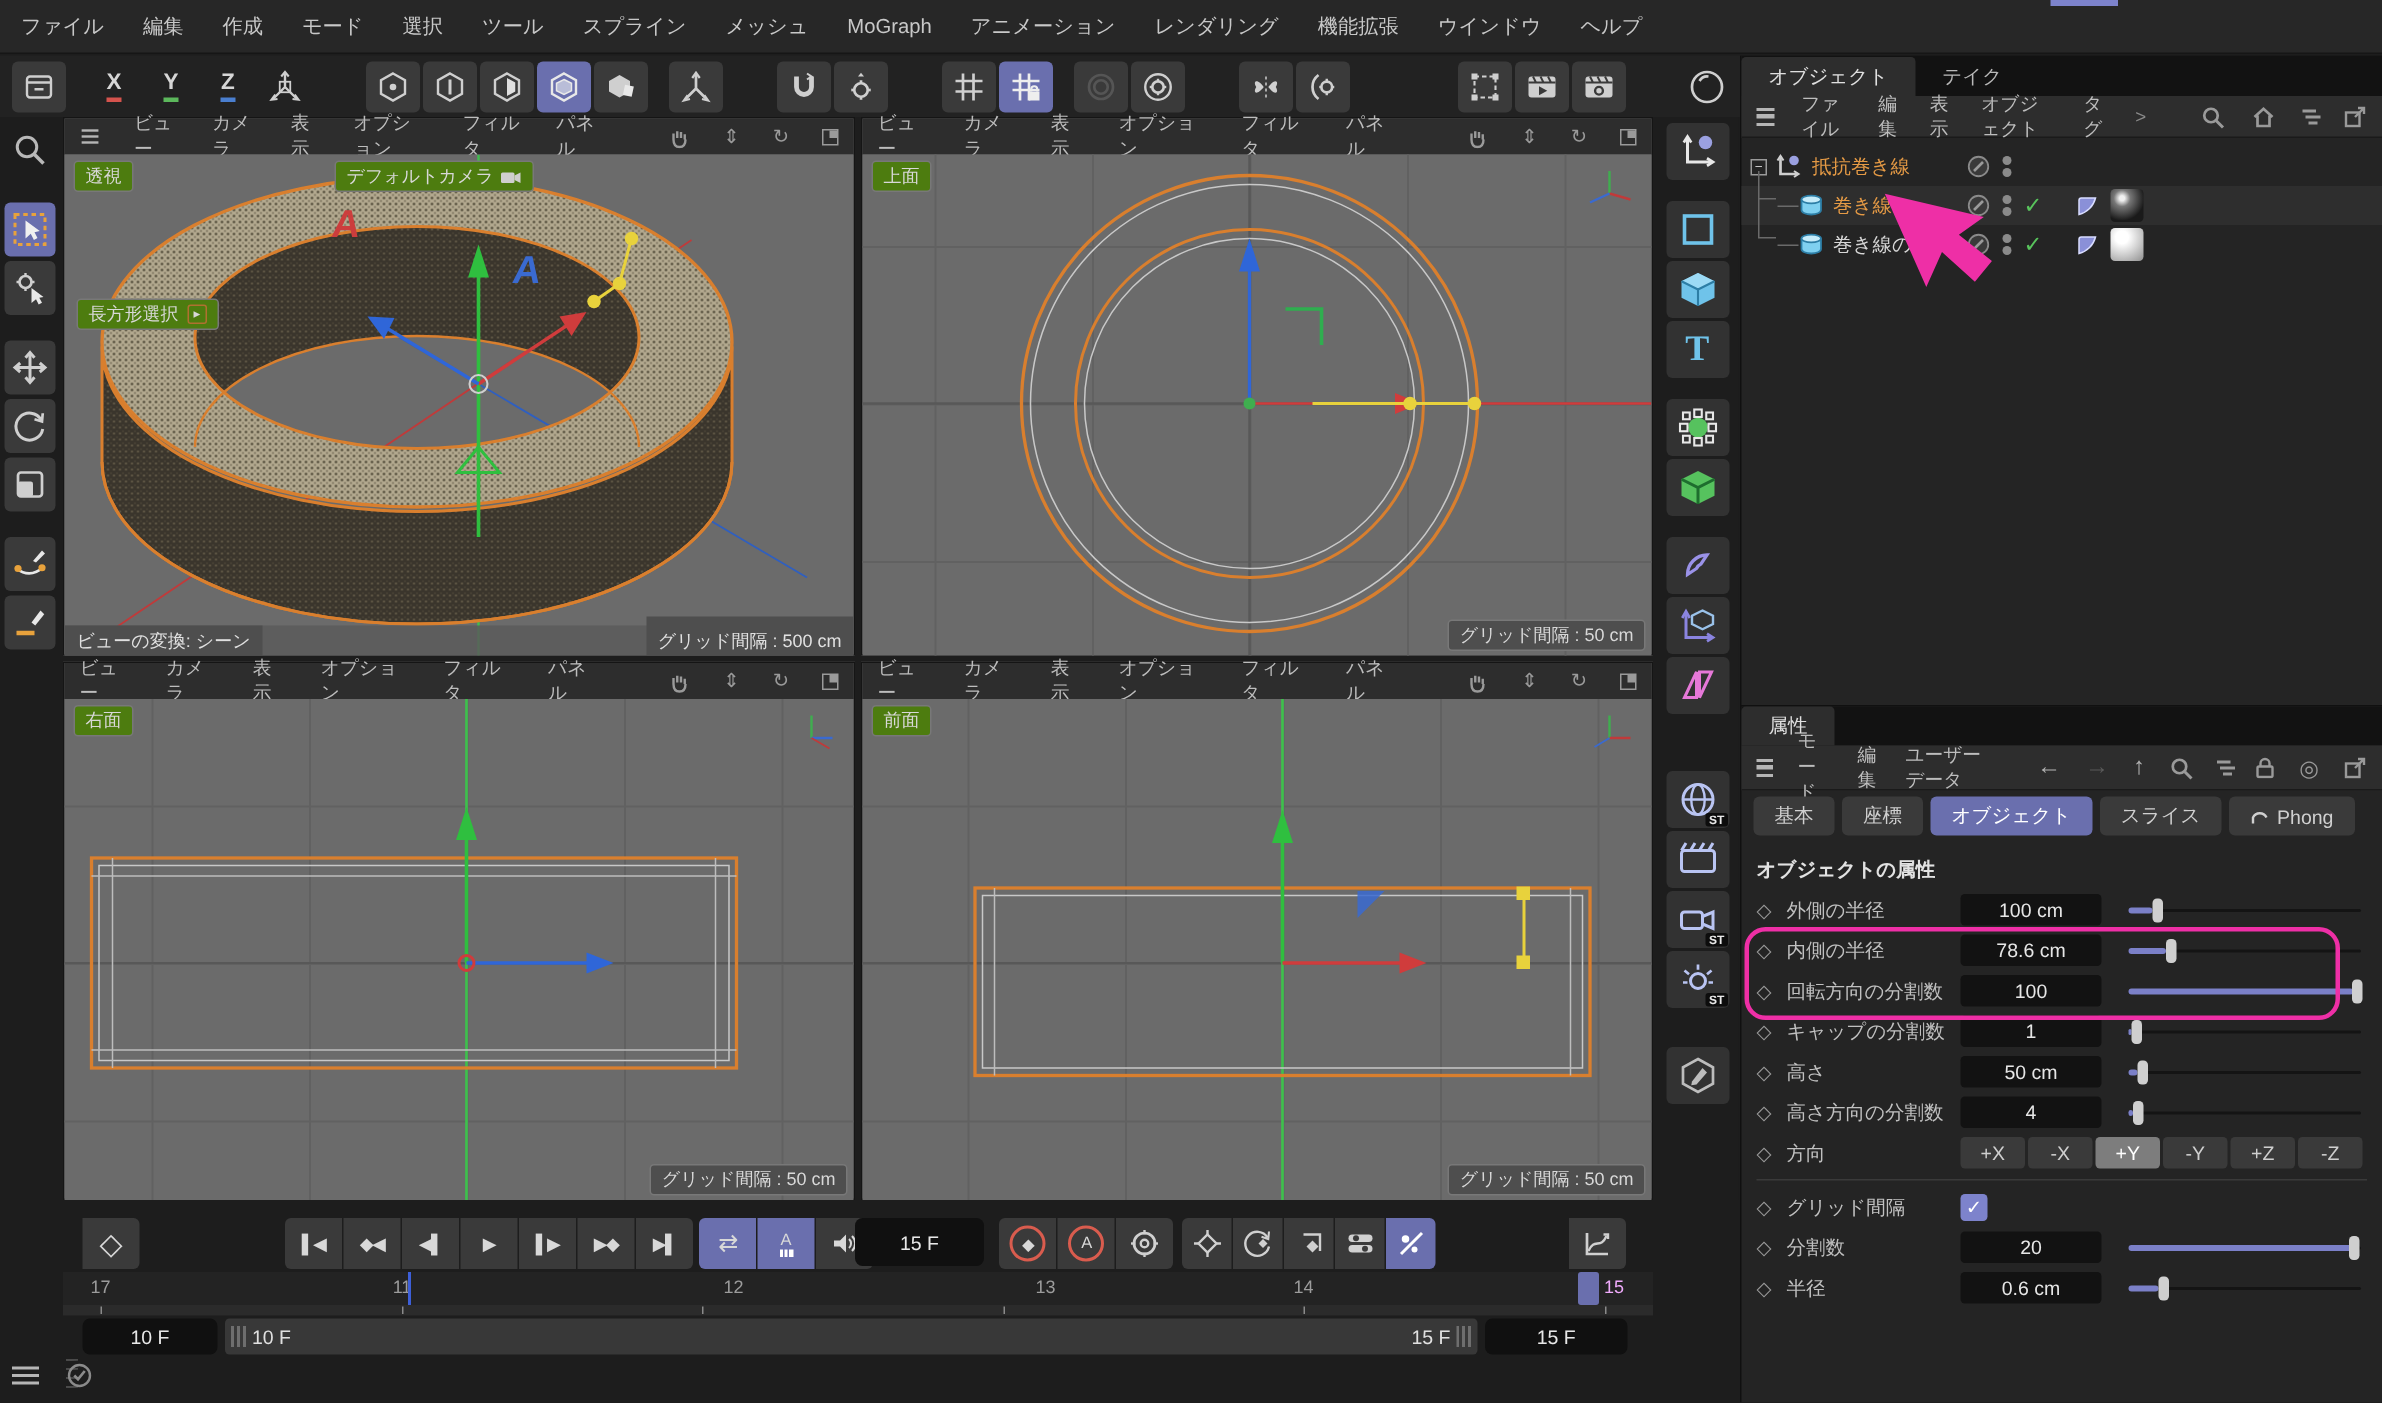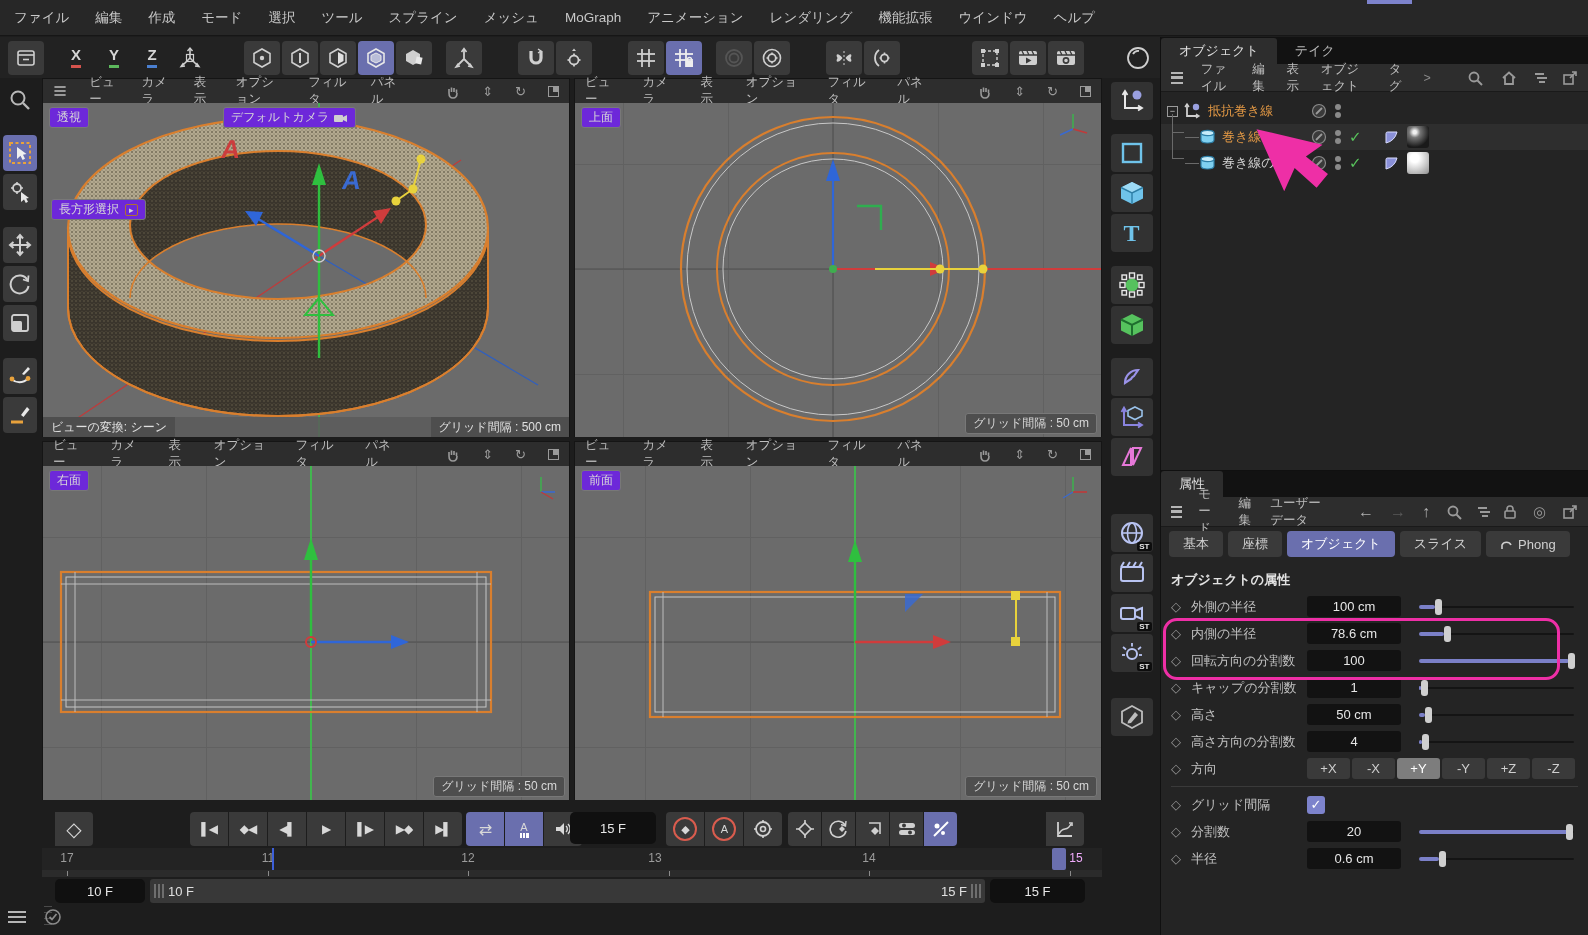--- a/index.html
+++ b/index.html
@@ -24,24 +24,24 @@
 .lbtn{width:34px;height:36px;background:#3a3a3a;border-radius:4px;margin-bottom:3px;display:flex;align-items:center;justify-content:center}
 .lbtn.act{background:#6a6fae}
 .lgap{height:14px}
 
 .vp{width:528px;height:359px;background:#6b6b6b;border:1px solid #151515}
 .vp-head{height:24px;background:#2d2d2d;display:flex;align-items:center;gap:22px;padding:0 10px;font-size:12.5px;color:#bdbdbd}
 .vp-head .sp{flex:1}
 .vp-ic{color:#9a9a9a;font-size:13px;display:flex;align-items:center}
 .vp-body{position:relative;width:526px;height:334px;background:#6b6b6b;overflow:hidden}
 .grid{background-image:linear-gradient(#616161 1px,transparent 1px),linear-gradient(90deg,#616161 1px,transparent 1px);background-size:105px 105px}
-.chip{position:absolute;background:#6d28d9;border:1px solid #787878;color:#d8d8d8;font-size:12px;padding:1px 7px;border-radius:3px;white-space:nowrap}
+.chip{position:absolute;background:#4d7c0f;border:1px solid #787878;color:#d8d8d8;font-size:12px;padding:1px 7px;border-radius:3px;white-space:nowrap}
 .vstat{position:absolute;left:0;bottom:0;width:100%;height:20px;background:rgba(90,90,90,.85);display:flex;align-items:center;font-size:12px;color:#e0e0e0}
 .vstat .l{background:#4e4e4e;padding:0 8px;height:100%;display:flex;align-items:center}
-.vstat .r{margin-left:auto;background:#4e4e4e;padding:4px 8px;height:100%;display:flex;align-items:center}
+.vstat .r{margin-left:auto;background:#4e4e4e;padding:16px 8px;height:100%;display:flex;align-items:center}
 .maxic{width:11px;height:11px;border:1.5px solid #9a9a9a;position:relative}
 .maxic:after{content:"";position:absolute;right:0;top:0;width:5px;height:5px;background:#9a9a9a}
 
 .rstrip{left:1104px;top:78px;width:55px;height:722px;background:#1d1d1d;display:flex;flex-direction:column;align-items:center;padding-top:4px}
 .rbtn{width:42px;height:38px;background:#323232;border-radius:4px;margin-bottom:2px;display:flex;align-items:center;justify-content:center;position:relative}
 .rgap{height:12px}
 .stbadge{position:absolute;right:1px;bottom:1px;background:#0d0d0d;color:#e8e8e8;font-size:8px;font-weight:bold;padding:0 2px;border-radius:2px}
 
 .om{left:1160px;top:37px;width:428px;height:433px;background:#242424;border-left:1px solid #101010}
 .om-tabs{height:27px;background:#121212;display:flex;align-items:flex-end}
@@ -1057,22 +1057,22 @@
           <path d="M3 3 V17 H17" stroke="#d0d0d0" stroke-width="1.8" fill="none"></path>
           <path d="M4 15 C8 6 12 14 16 5" stroke="#d0d0d0" stroke-width="1.6" fill="none"></path>
           <path d="M14 4 L17 4 L17 7" fill="none" stroke="#d0d0d0" stroke-width="1.6"></path>
         </svg>
       </span>
     </div>
 
   <div class="ruler">
     <span class="rnum" style="left:25px">17</span>
     <span class="rnum" style="left:226px">11</span>
-    <span class="rnum" style="left:426px">12</span>
-    <span class="rnum" style="left:613px">13</span>
+    <span class="rnum" style="left:447px">12</span>
+    <span class="rnum" style="left:655px">13</span>
     <span class="rnum" style="left:827px">14</span>
     <span class="rnum" style="left:1034px;color:#f0abfc">15</span>
     <span style="position:absolute;left:230px;top:0;width:2px;height:22px;background:#3d5fd8"></span>
     <span style="position:absolute;left:1010px;top:0;width:14px;height:22px;background:#6a6fae;border-radius:2px"></span>
   </div>
   <div class="tickrow">
     <span class="tick" style="left:25px"></span>
       <span class="tick" style="left:226px"></span>
       <span class="tick" style="left:426px"></span>
       <span class="tick" style="left:627px"></span>

